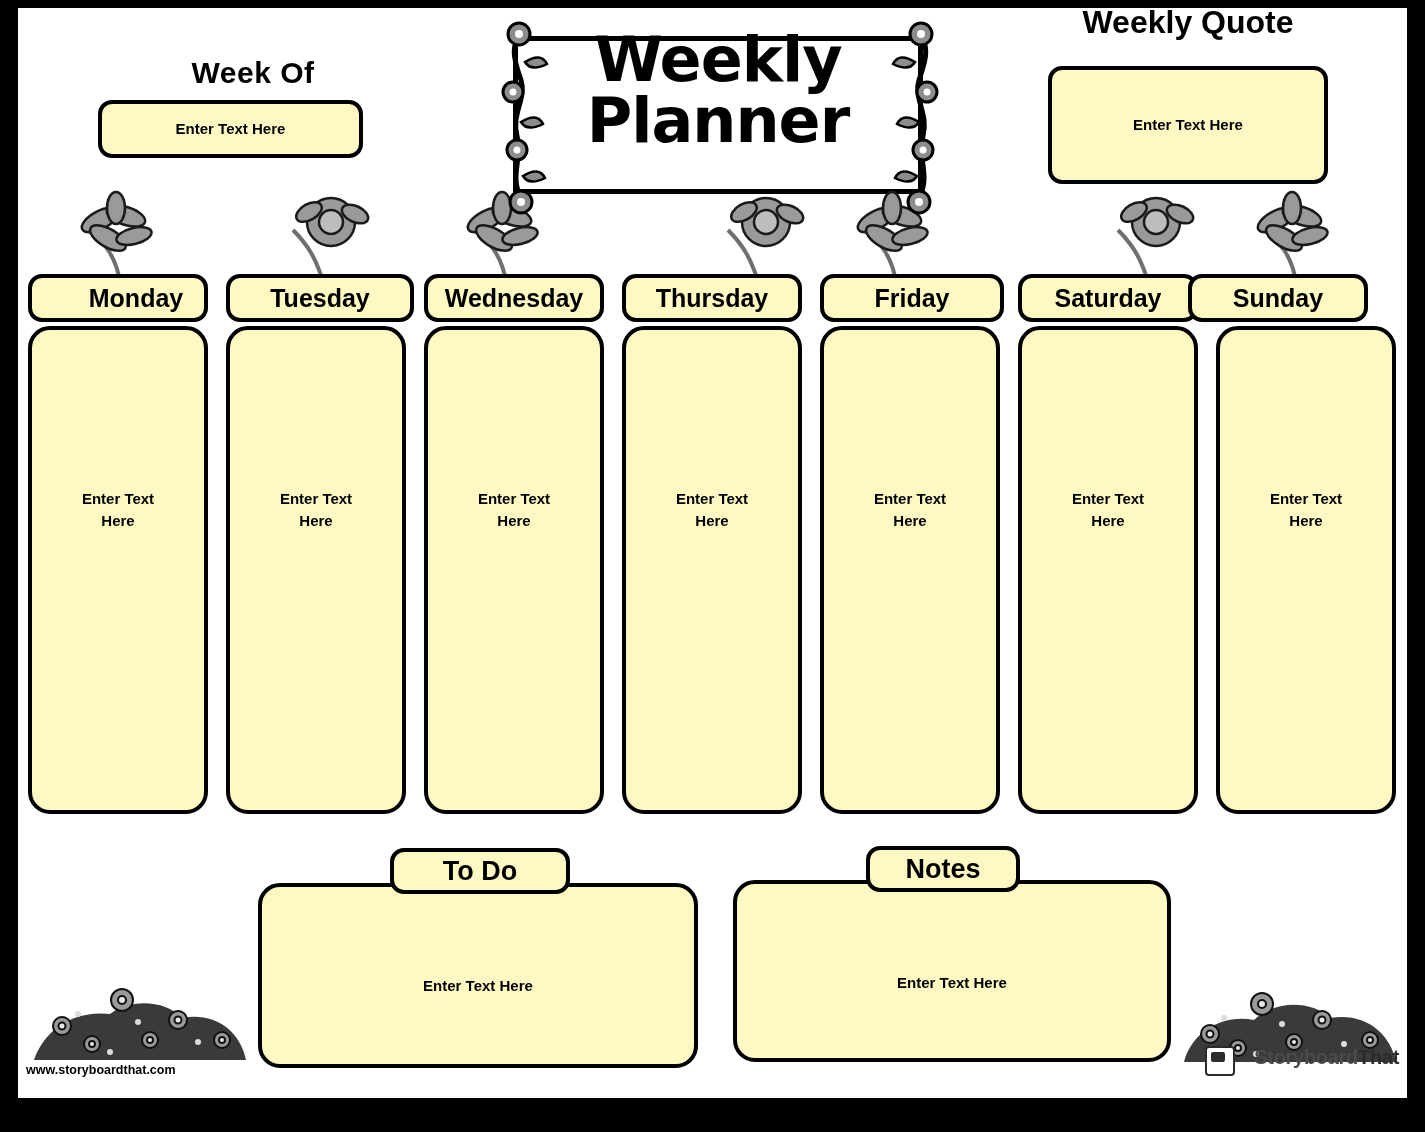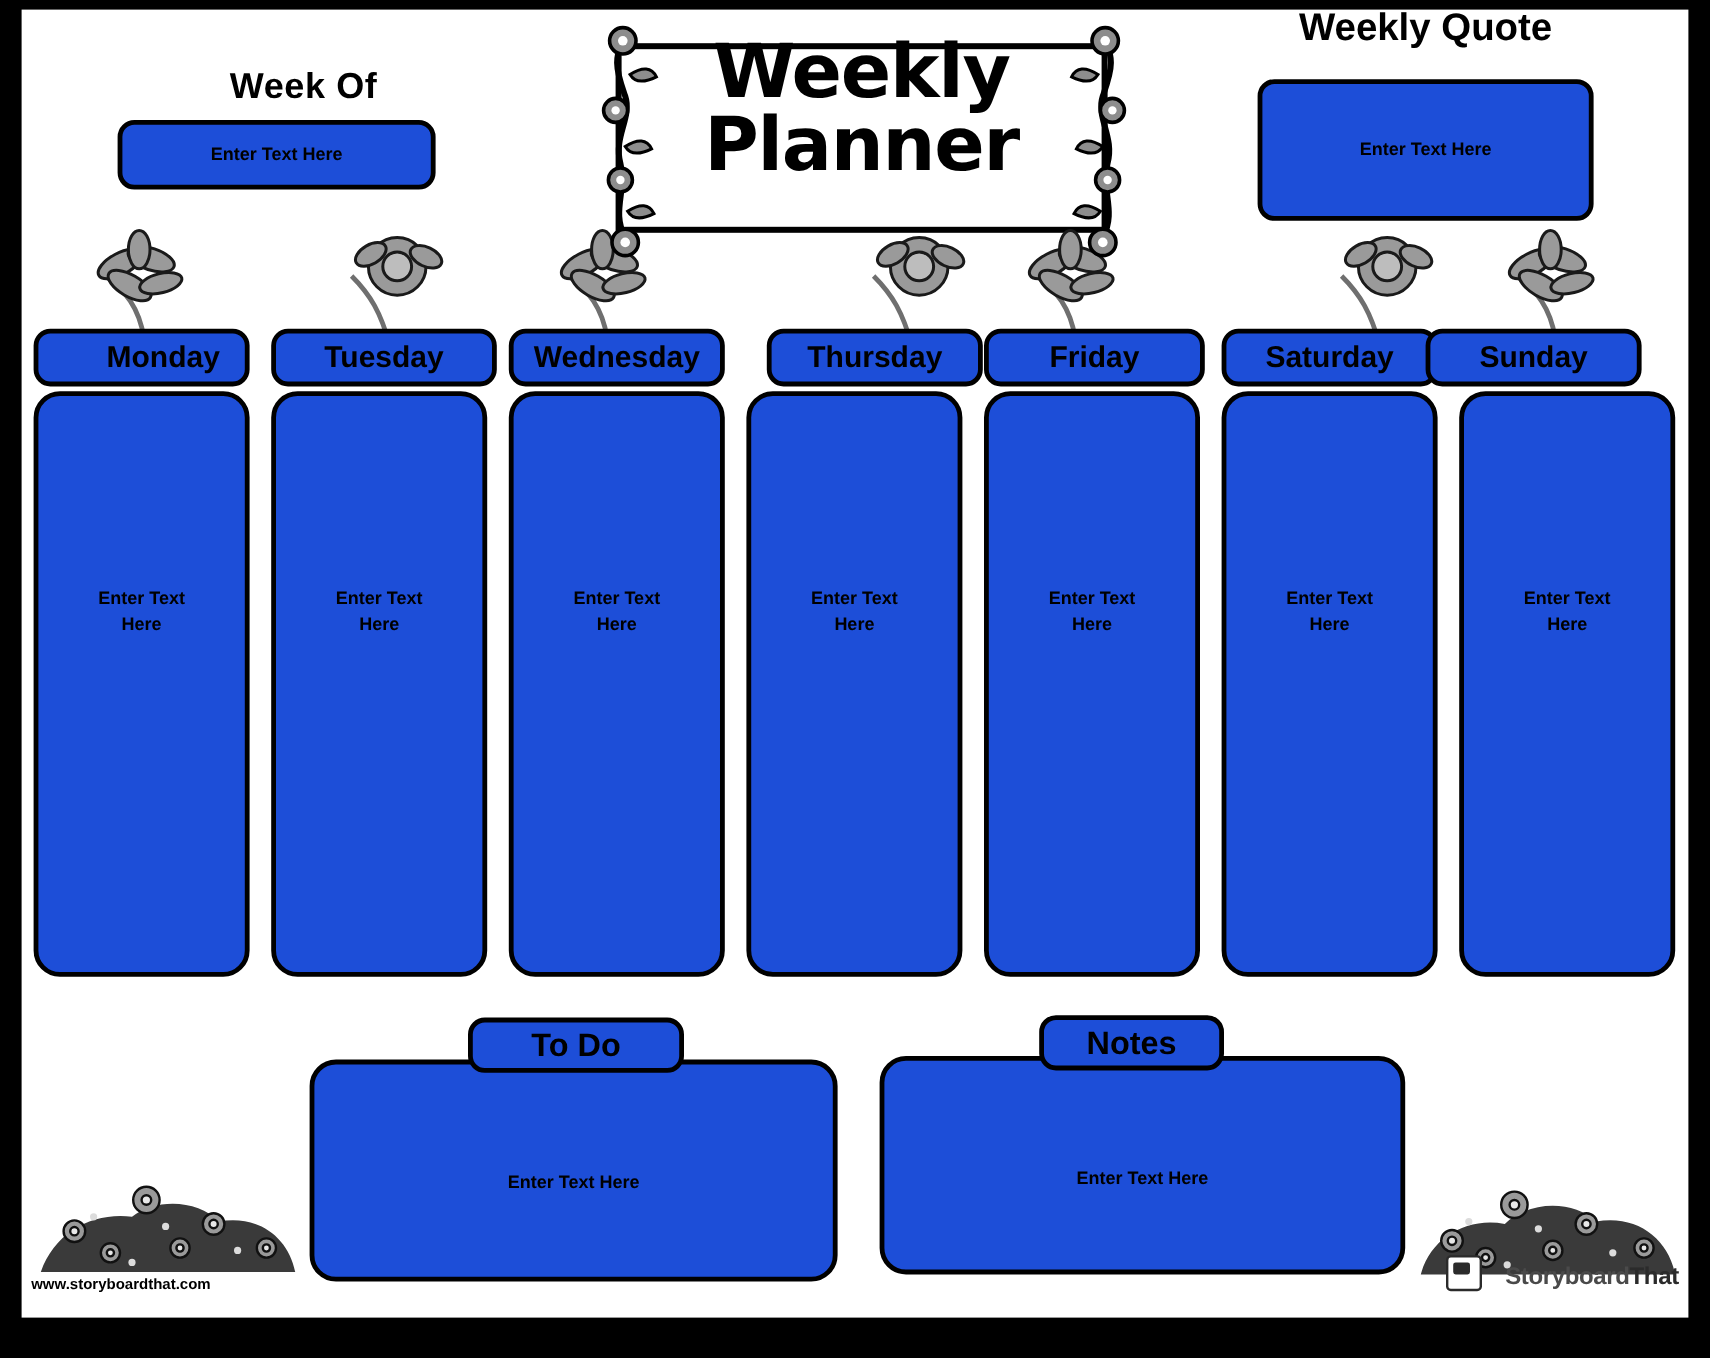--- a/index.html
+++ b/index.html
@@ -25,21 +25,21 @@
     top: 8px;
     width: 1389px;
     height: 1090px;
     background: #ffffff;
     overflow: hidden;
   }
 
   
   .rbox {
     position: absolute;
-    background: #1d4ed8;
+    background: #fef9c3;
     border: 4px solid #000;
     border-radius: 18px;
     box-sizing: border-box;
   }
   .placeholder {
     font-weight: bold;
     font-size: 15px;
     color: #000;
     text-align: center;
     line-height: 1.45;
@@ -177,21 +177,21 @@
     top: 1055px;
     font-size: 12.5px;
     font-weight: bold;
     color: #000;
   }
   #brand {
     position: absolute;
     right: 8px;
     top: 1038px;
     display: flex;
-    align-items: flex-end;
+    align-items: flex-start;
     gap: 19px;
   }
   #brand-mark {
     width: 26px;
     height: 26px;
     background: #fff;
     border: 2px solid #2b2b2b;
     border-radius: 4px;
     position: relative;
   }
@@ -347,21 +347,21 @@
       <span class="placeholder">Enter Text<br>Here</span>
     </div>
 
     <div class="rbox day-head" style="left:406px;top:266px;width:180px;">
       <span>Wednesday</span>
     </div>
     <div class="rbox day-body" style="left:406px;width:180px;">
       <span class="placeholder">Enter Text<br>Here</span>
     </div>
 
-    <div class="rbox day-head" style="left:604px;top:266px;width:180px;margin-left:17px;">
+    <div class="rbox day-head" style="left:604px;top:266px;width:180px;">
       <span>Thursday</span>
     </div>
     <div class="rbox day-body" style="left:604px;width:180px;">
       <span class="placeholder">Enter Text<br>Here</span>
     </div>
 
     <div class="rbox day-head" style="left:802px;top:266px;width:184px;">
       <span>Friday</span>
     </div>
     <div class="rbox day-body" style="left:802px;width:180px;">

